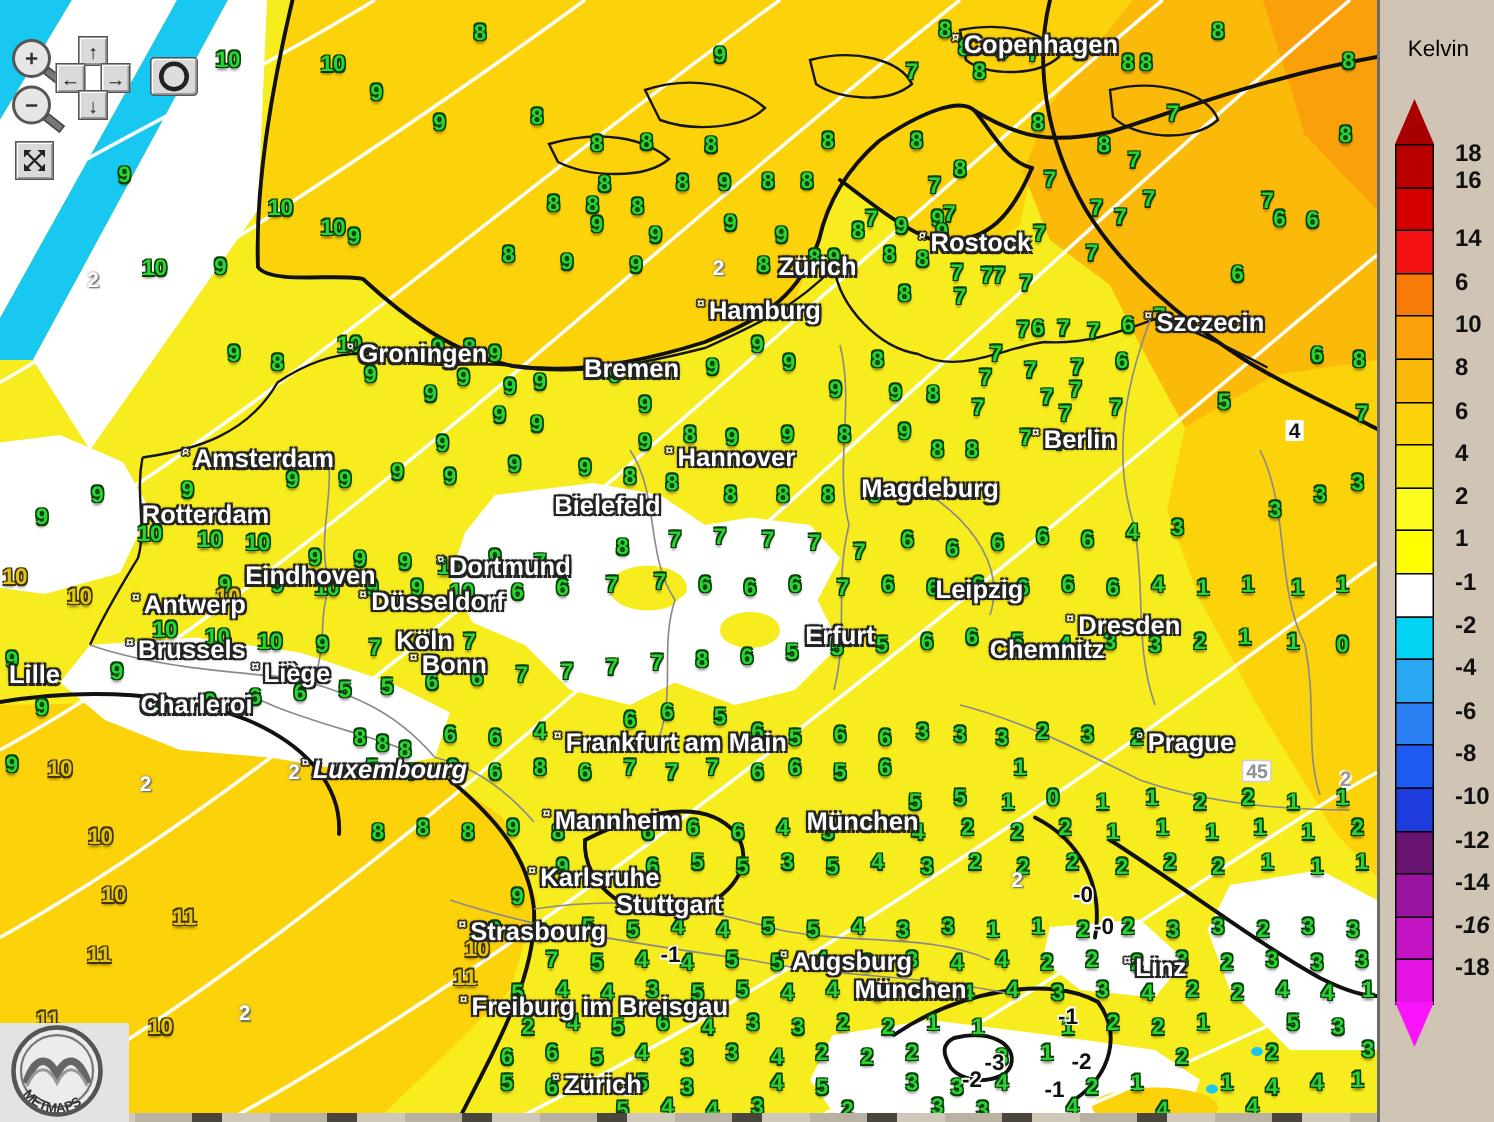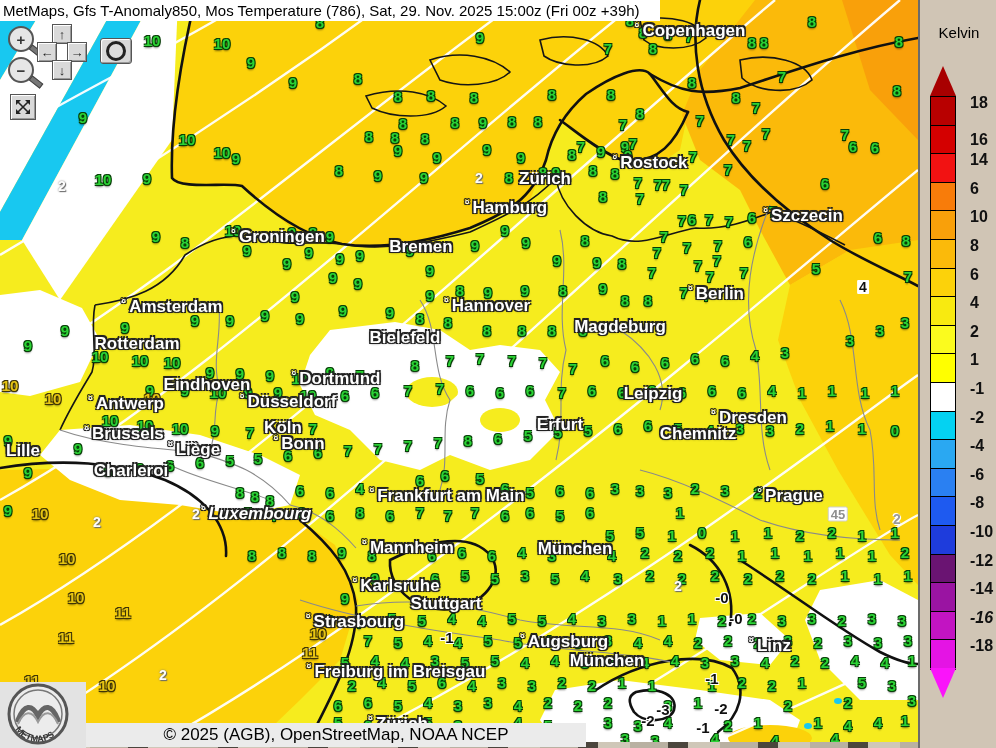--- a/index.html
+++ b/index.html
@@ -639,21 +639,20 @@
         <span class="city" style="left: 446px; top: 603px;">Stuttgart</span>
         <span class="city" style="left: 355px; top: 621px;"><span class="deg">°</span>Strasbourg</span>
         <span class="city" style="left: 396px; top: 671px;"><span class="deg">°</span>Freiburg im Breisgau</span>
         <span class="city" style="left: 564px; top: 641px;"><span class="deg">°</span>Augsburg</span>
         <span class="city" style="left: 607px; top: 660px;">München</span>
         <span class="city" style="left: 770px; top: 645px;"><span class="deg">°</span>Linz</span>
         <span class="city" style="left: 398px; top: 723px;"><span class="deg">°</span>Zürich</span>
       </div>
   </div>
 
-  <div id="titlebar">MetMaps, Gfs T-Anomaly850, Mos Temperature (786), Sat, 29. Nov. 2025 15:00z (Fri 00z +39h)</div>
 
   <div class="mag" style="left:8px;top:26px;">
       <span>+</span>
     </div>
   <div class="mag" style="left:8px;top:57px;">
       <span>−</span>
     </div>
   <div class="ctl ctl-sq" style="left:52px;top:24px;">
       <span>↑</span>
     </div>
@@ -676,21 +675,21 @@
     </svg>
   </div>
 
   <div id="sidebar">
     <div id="kelvin">Kelvin</div>
     <div id="colorbar">
         <div class="cb-arrow" style="top: 66px; border-bottom: 30px solid rgb(168, 0, 0);"></div>
         <div class="band" style="top: 96px; height: 29.6px; background: rgb(184, 0, 0);"></div>
         <div class="cb-label" style="top: 103px;">18</div>
         <div class="band" style="top: 124.6px; height: 29.6px; background: rgb(212, 0, 0);"></div>
-        <div class="cb-label" style="top: 140px;">16</div>
+        <div class="cb-label" style="top: 121px;">16</div>
         <div class="band" style="top: 153.2px; height: 29.6px; background: rgb(242, 18, 18);"></div>
         <div class="cb-label" style="top: 160.2px;">14</div>
         <div class="band" style="top: 181.8px; height: 29.6px; background: rgb(248, 124, 10);"></div>
         <div class="cb-label" style="top: 188.8px;">6</div>
         <div class="band" style="top: 210.4px; height: 29.6px; background: rgb(249, 160, 10);"></div>
         <div class="cb-label" style="top: 217.4px;">10</div>
         <div class="band" style="top: 239px; height: 29.6px; background: rgb(251, 186, 10);"></div>
         <div class="cb-label" style="top: 246px;">8</div>
         <div class="band" style="top: 267.6px; height: 29.6px; background: rgb(252, 210, 10);"></div>
         <div class="cb-label" style="top: 274.6px;">6</div>
@@ -732,16 +731,15 @@
       <path d="M18,38 C24,22 32,22 38,34 C44,22 52,22 58,38" fill="none" stroke="#666" stroke-width="5" stroke-linecap="round"></path>
       <path d="M18,42 C24,28 32,28 38,40 C44,28 52,28 58,42" fill="none" stroke="#999" stroke-width="2"></path>
       <defs>
           <path id="arcpath" d="M12,40 A27,27 0 0,0 64,40"></path>
         </defs>
       <text font-size="9" font-family="Liberation Sans, sans-serif" fill="#333" font-weight="bold">
         <textPath href="#arcpath" startOffset="8">METMAPS</textPath>
       </text>
     </svg>
   </div>
-  <div id="attrib">© 2025 (AGB), OpenStreetMap, NOAA NCEP</div>
   <div id="bottomstrip"></div>
 
 </div>
 
 </body></html>

